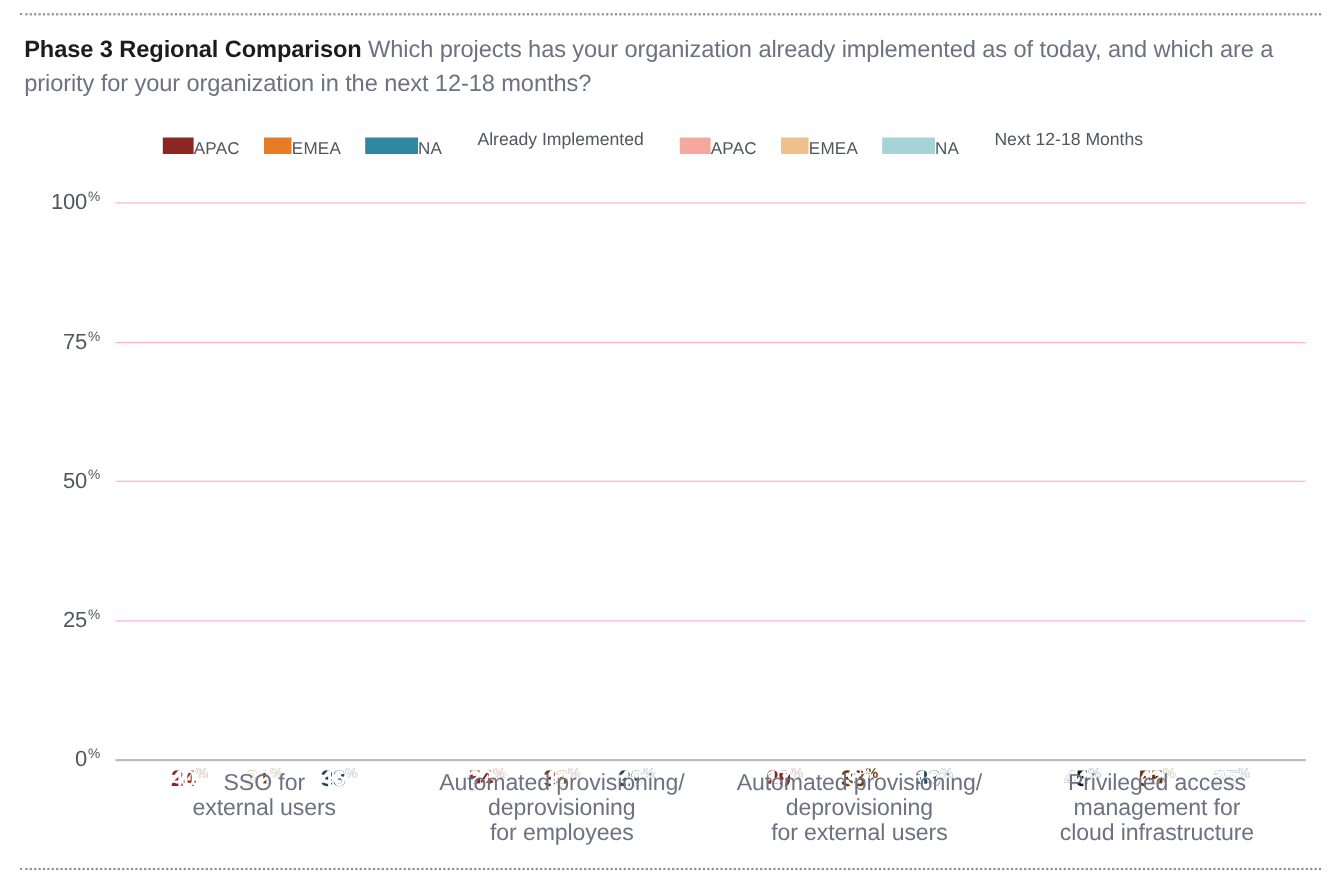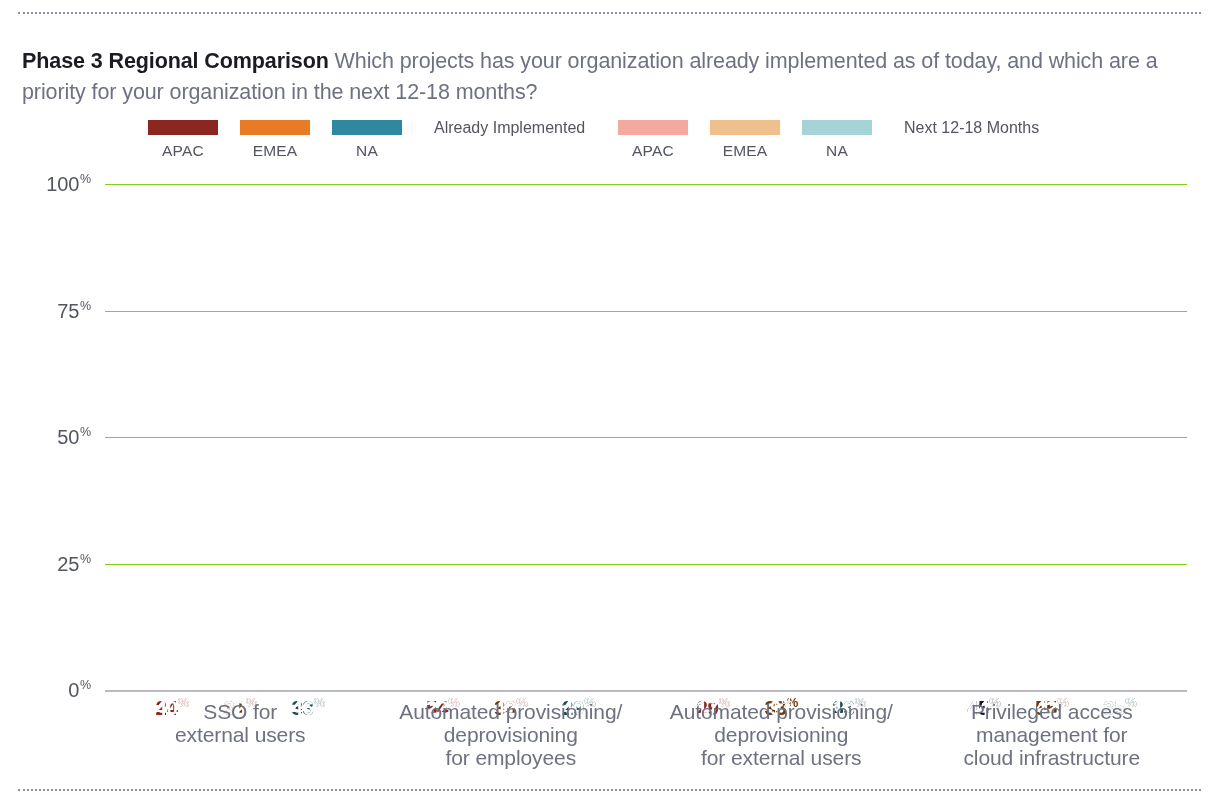--- a/index.html
+++ b/index.html
@@ -25,21 +25,21 @@
     height: 0;
     border-top: 2px dotted #8d8f9c;
   }
   .rule.top { top: 12px; }
   .rule.bottom { bottom: 14px; }
 
   
   .title-block {
     position: absolute;
     left: 22px;
-    top: 46px;
+    top: 30px;
     width: 1160px;
     font-size: 21.5px;
     line-height: 31px;
     color: #6e7180;
     font-weight: 400;
     letter-spacing: -0.1px;
   }
   .title-strong {
     color: #1b1b22;
     font-weight: 700;
@@ -58,21 +58,21 @@
     top: 0;
     display: flex;
     align-items: flex-start;
   }
   .legend-group.left { left: 148px; }
   .legend-group.right { left: 618px; }
   .legend-item {
     width: 70px;
     margin-right: 22px;
     display: flex;
-    flex-direction: column;
+    flex-direction: row;
     align-items: center;
   }
   .legend-swatch {
     width: 70px;
     height: 15px;
   }
   .legend-label {
     margin-top: 7px;
     font-size: 15.5px;
     color: #53555f;
@@ -92,21 +92,21 @@
     left: 105px;
     top: 184px;
     width: 1082px;
     height: 506px;
   }
   .gridline {
     position: absolute;
     left: 0;
     width: 100%;
     height: 1px;
-    background: #84cc16;
+    background: #f9a8d4;
   }
   .gridline.base {
     height: 2px;
     background: #b9bac4;
   }
   .ytick {
     position: absolute;
     right: 100%;
     margin-right: 14px;
     transform: translateY(-50%);

